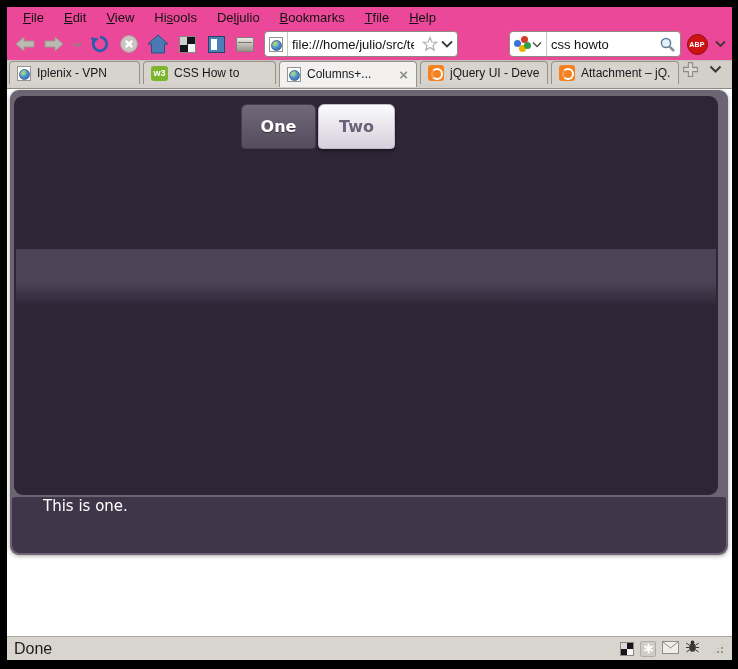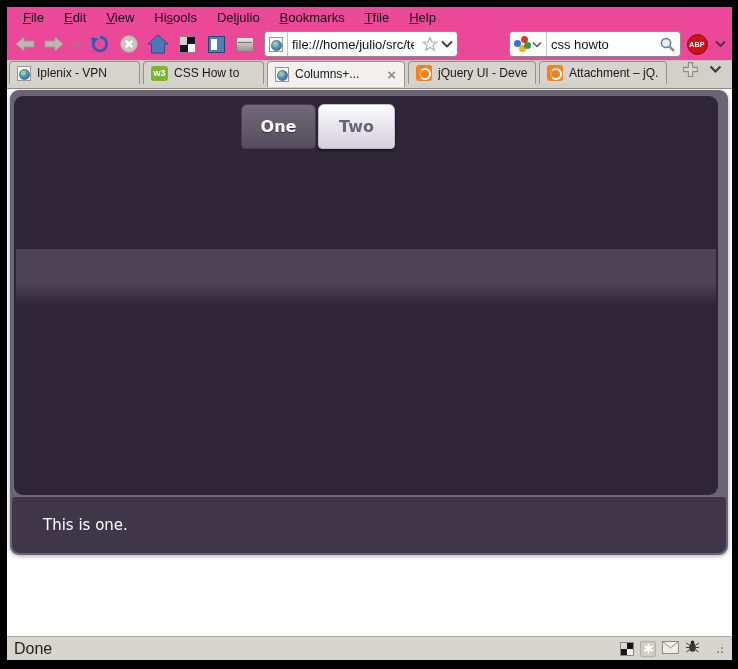--- a/index.html
+++ b/index.html
@@ -68,21 +68,21 @@
   .band{position:absolute;left:2px;right:2px;top:153px;height:57px;
     background:linear-gradient(to bottom,#4c4456 0px,#4c4456 33px,rgba(76,68,86,0) 57px);}
   .page-tab{position:absolute;top:8px;height:45px;border-radius:6px 6px 4px 4px;
     font-family:"DejaVu Sans",sans-serif;font-weight:bold;font-size:16px;
     display:flex;align-items:center;justify-content:center;cursor:pointer;}
   .page-tab-one{left:227px;width:75px;background:linear-gradient(#716979,#554c5e);color:#fff;
     border:1px solid #463e50;text-shadow:0 1px 1px rgba(0,0,0,.45);}
   .page-tab-two{left:304px;width:77px;background:linear-gradient(#fbfbfc,#d5d0dc);color:#6b6178;
     border:1px solid #c2bccb;box-shadow:0 2px 3px rgba(0,0,0,.45);}
   .bottom-strip{position:absolute;left:2px;top:407px;width:714px;height:56px;background:#3f3749;
-    border-radius:3px 3px 8px 8px;display:flex;align-items:center;}
+    border-radius:3px 3px 8px 8px;display:flex;align-items:flex-start;}
   .panel-text{color:#fff;font-family:"DejaVu Sans",sans-serif;font-size:15px;margin-left:31px;}
 
   
   .statusbar{height:24px;display:flex;align-items:center;gap:7px;padding:0 7px;font-size:16px;color:#1d1d1d;
     border-top:1px solid #aba79f;background:#d8d4ce;}
   .status-icons{margin-left:auto;display:flex;align-items:center;gap:6px;}
   .st-checker{width:14px;height:14px;border:1px solid #8a8680;
     background:conic-gradient(#14141a 0 25%,#f5f5f5 25% 50%,#16161c 50% 75%,#d8d8d8 75%);}
   .st-box{width:16px;height:16px;background:#cfccc6;border:1px solid #b0aca6;border-radius:2px;
     display:flex;align-items:center;justify-content:center;}
@@ -194,21 +194,21 @@
             <path d="M1 1.5 L5.5 6 L10 1.5" stroke="#3c3a36" stroke-width="1.8" fill="none"></path>
           </svg>
       </span>
     </div>
 
     <div class="tabbar">
       <div class="tab" style="width:131px">
         <span class="fav-page"></span>
         <span class="tab-label">Iplenix - VPN</span>
       </div>
-      <div class="tab" style="width:121px">
+      <div class="tab" style="width:133px">
         <span class="fav-w3">w3</span>
         <span class="tab-label">CSS How to</span>
       </div>
       <div class="tab active" style="width:138px">
         <span class="fav-page"></span>
         <span class="tab-label">Columns+...</span>
         <span class="tab-close">×</span>
       </div>
       <div class="tab" style="width:128px">
         <span class="fav-jq"></span>

